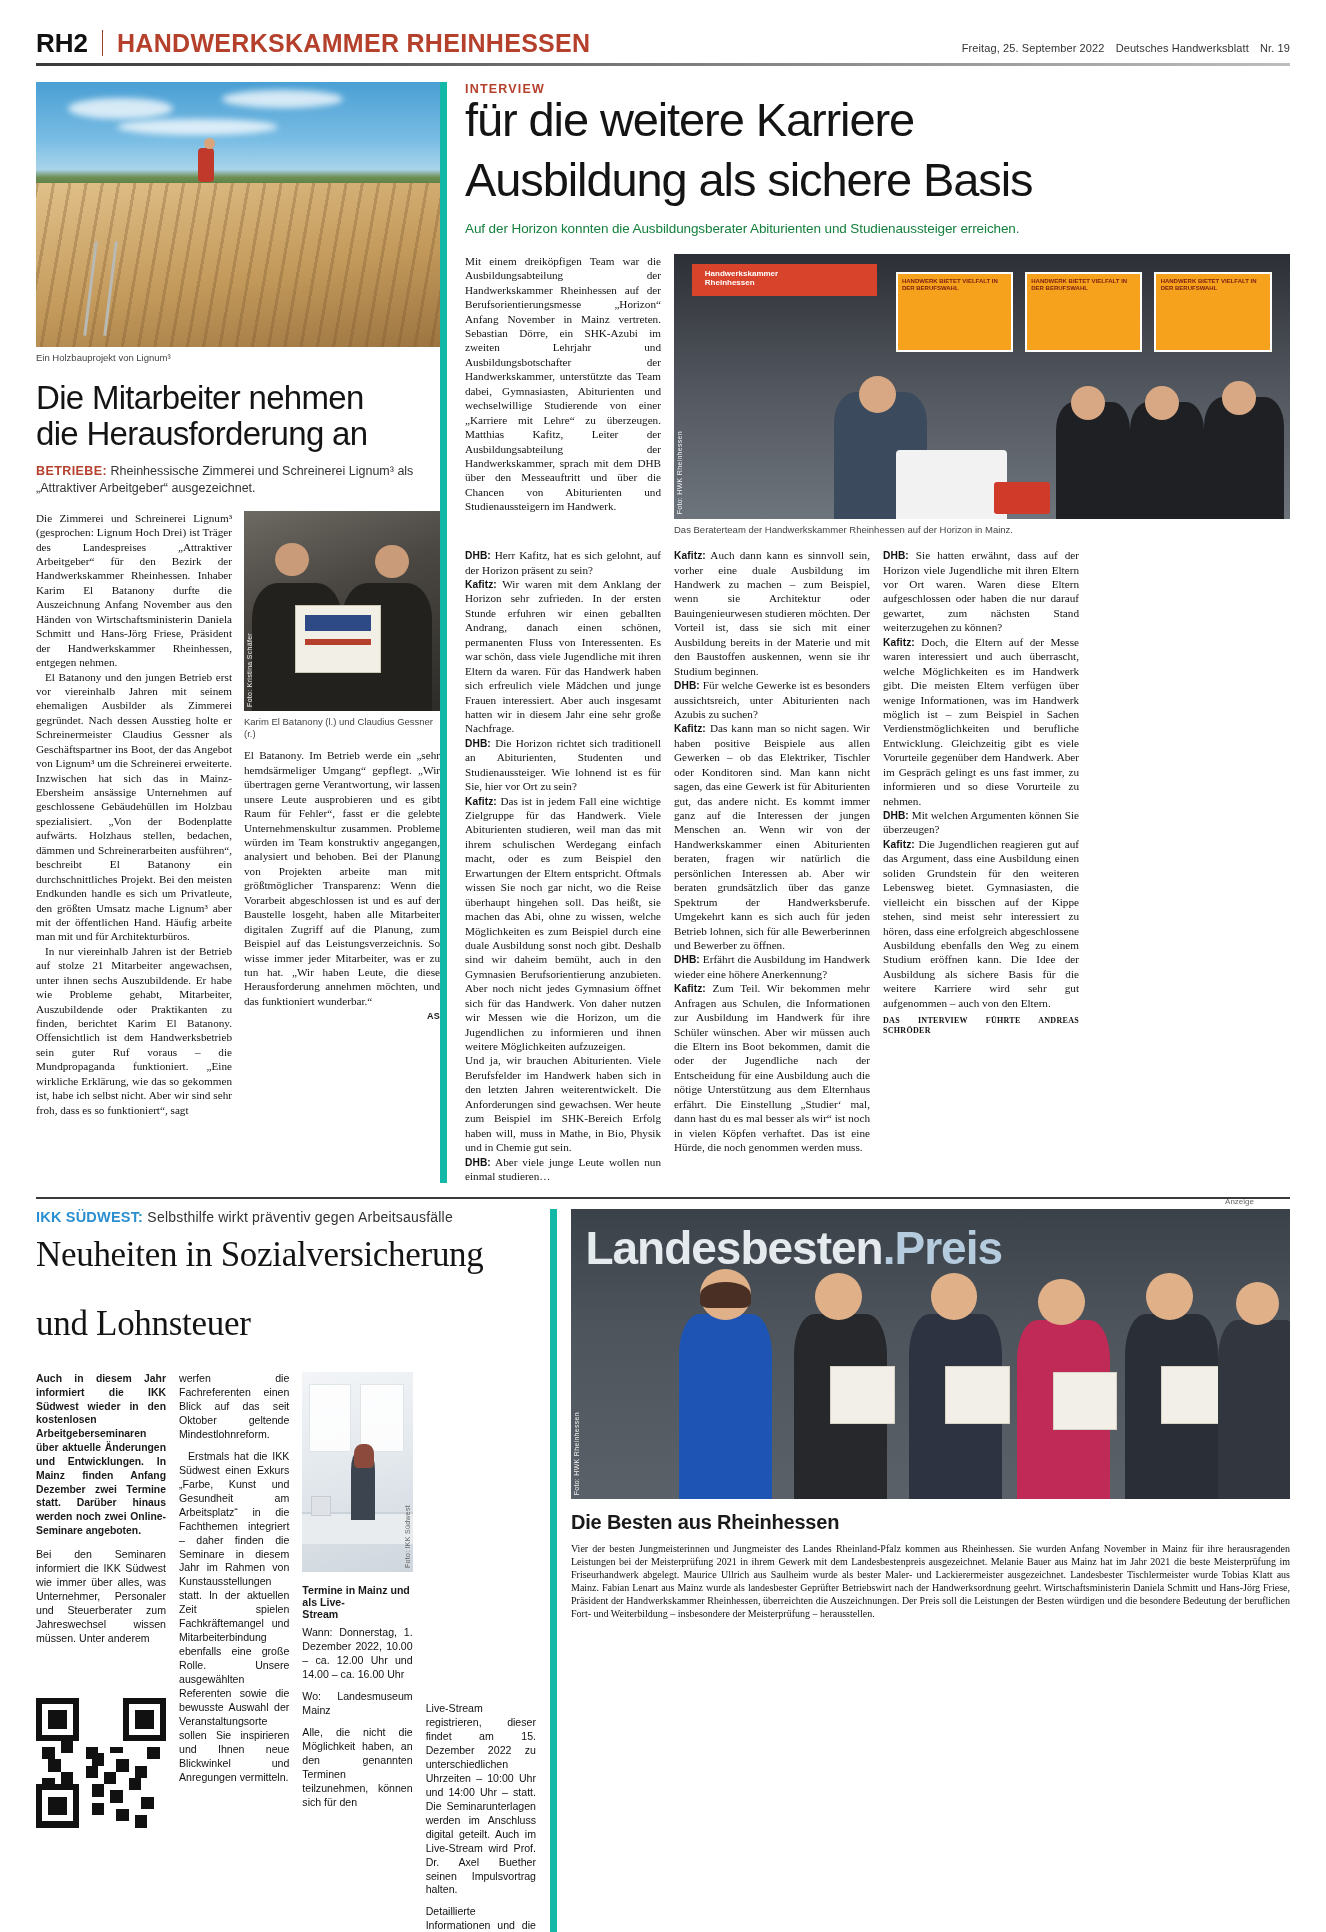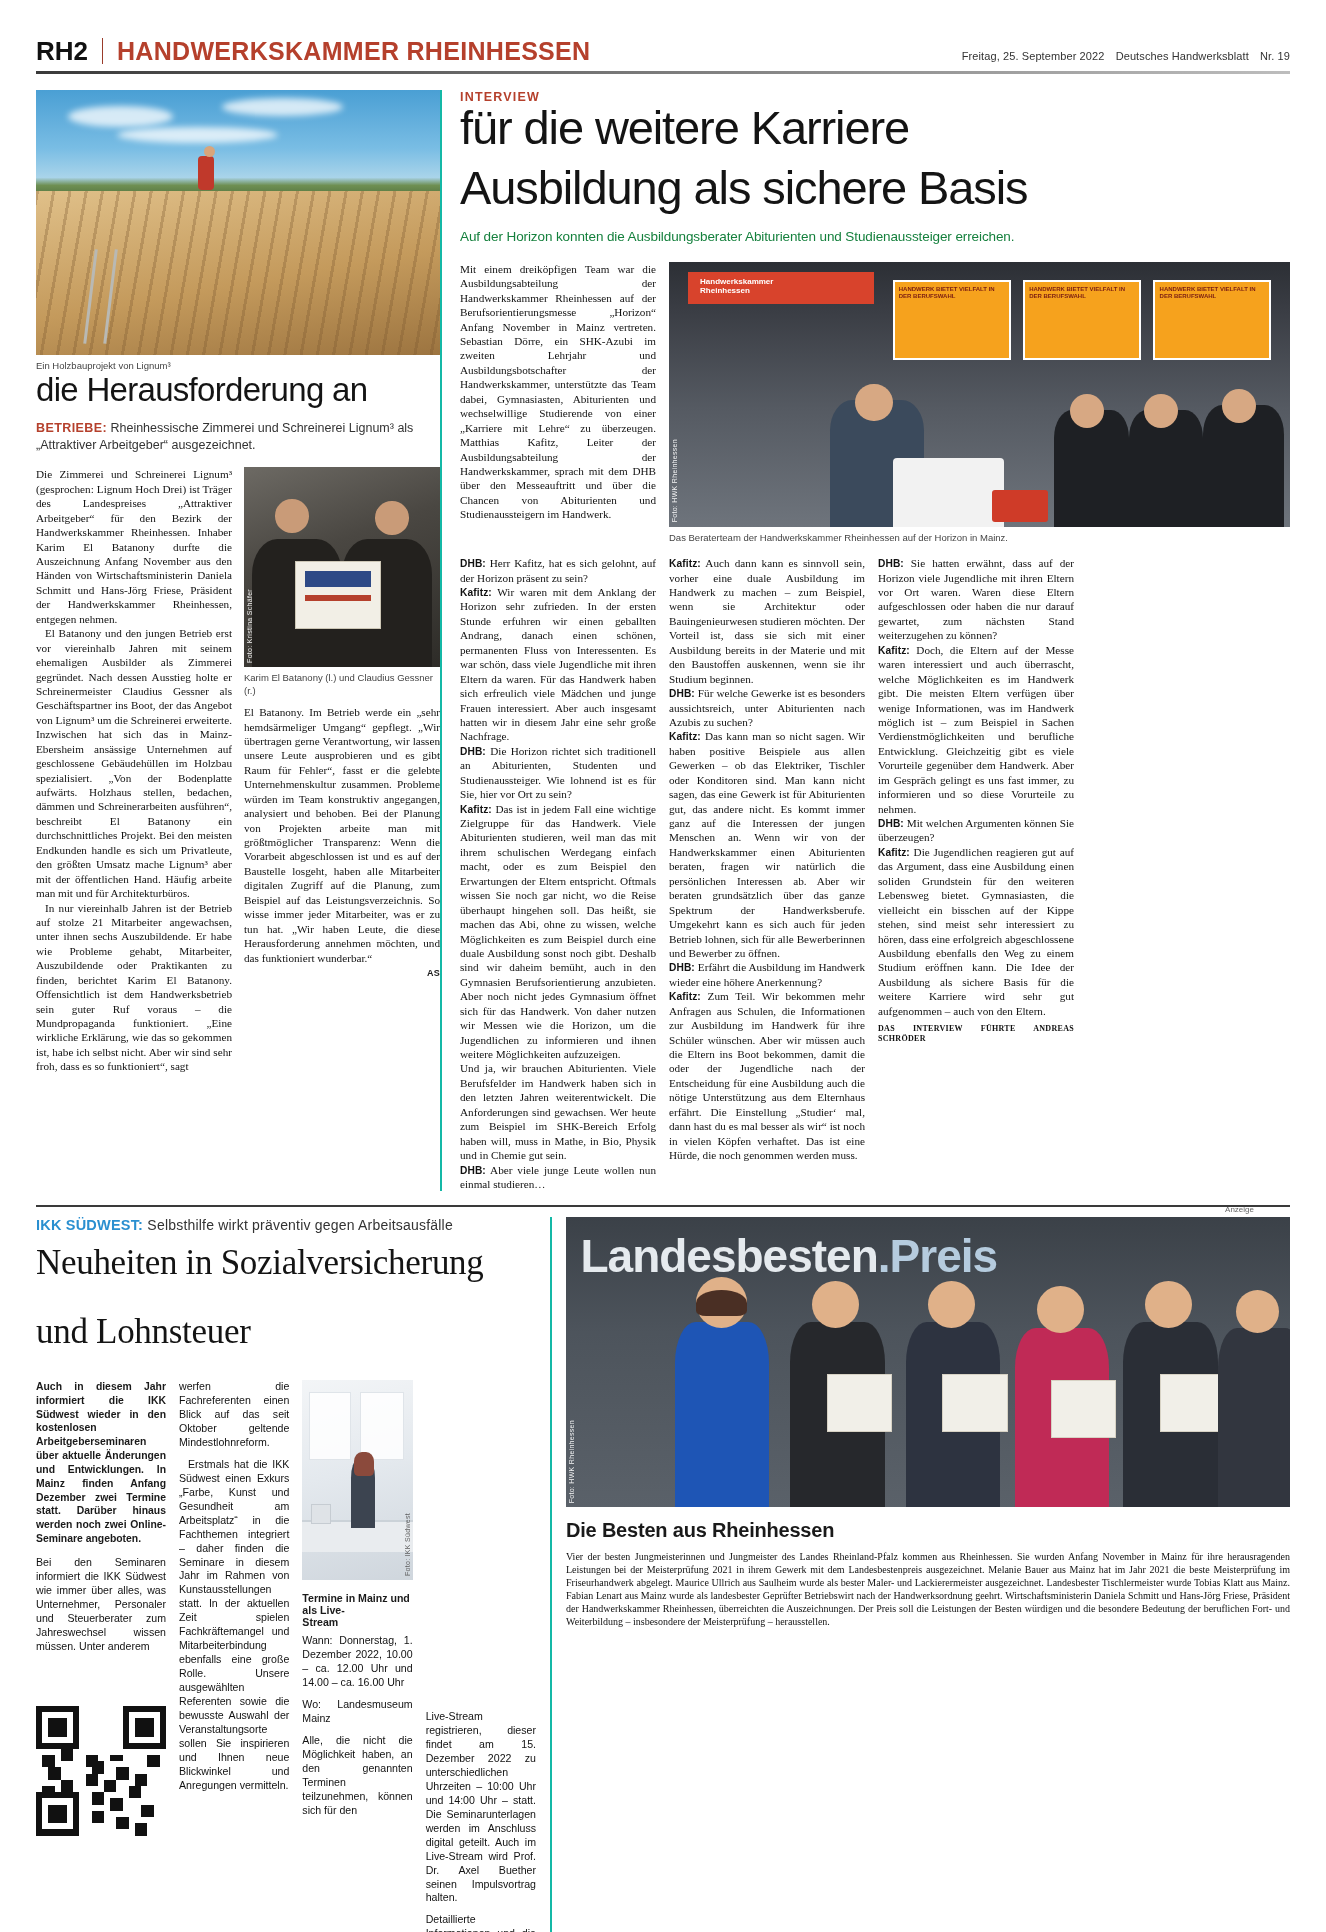--- a/index.html
+++ b/index.html
@@ -5,33 +5,33 @@
   * { box-sizing: border-box; }
   html, body { margin:0; padding:0; }
   body {
     width:1326px; height:1932px;
     background:#ffffff;
     font-family:"Liberation Sans", sans-serif;
     color:#1a1a1a;
     position:relative;
     overflow:hidden;
   }
-  .page { position:relative; width:1326px; height:1932px; padding:8px 36px; }
+  .page { position:relative; width:1326px; height:1932px; padding:0 36px; }
 
   
   .masthead { display:flex; align-items:flex-end; padding-top:30px; }
   .mast-rh { font-weight:bold; font-size:26px; letter-spacing:0px; color:#111; padding-right:14px; line-height:1; }
   .mast-rule { width:1px; background:#9a3b2a; align-self:stretch; margin-right:14px; }
   .mast-title { font-weight:bold; font-size:25px; color:#b5402c; letter-spacing:.3px; line-height:1; }
   .mast-right { margin-left:auto; font-size:11px; color:#333; letter-spacing:.1px; padding-bottom:2px; }
   .mast-right span { margin-left:8px; }
   .mast-bar { height:3px; background:linear-gradient(to right,#3a3a3a,#bdbdbd); margin-top:7px; }
 
   
-  .col-rule { border-left:2px solid #14b8a6; }
+  .col-rule { border-left:7px solid #14b8a6; }
   .kicker { font-size:12.5px; font-weight:bold; color:#b5402c; letter-spacing:1.2px; }
   .caption { font-size:9.5px; color:#444; line-height:1.3; font-family:"Liberation Sans", sans-serif; }
   .credit {
     position:absolute; font-size:7px; color:#ffffff; opacity:.92;
     writing-mode:vertical-rl; transform:rotate(180deg); letter-spacing:.3px;
   }
   .credit.dark { color:#555; }
 
   
   .photo { position:relative; overflow:hidden; }
@@ -145,20 +145,21 @@
         <div class="cloud" style="left:46%;top:3%;width:30%;height:7%;"></div>
         <div class="cloud" style="left:20%;top:14%;width:40%;height:6%;"></div>
         <div style="position:absolute;left:40%;top:25%;width:16px;height:34px;background:#c0392b;border-radius:4px;z-index:3;"></div>
         <div style="position:absolute;left:41.5%;top:21%;width:11px;height:11px;border-radius:50%;background:#d8a57c;z-index:3;"></div>
         <div style="position:absolute;left:13%;bottom:4%;width:3px;height:36%;background:#b9b9b4;z-index:4;transform:rotate(7deg);"></div>
         <div style="position:absolute;left:18%;bottom:4%;width:3px;height:36%;background:#b9b9b4;z-index:4;transform:rotate(7deg);"></div>
         <div class="credit" style="right:2px;bottom:4px;">Foto: Lignum³</div>
       </div>
       <div class="caption" style="margin-top:5px;">Ein Holzbauprojekt von Lignum³</div>
 
+      <h1 class="h-left">Die Mitarbeiter nehmen</h1>
       <h1 class="h-left" style="margin-top:0;">die Herausforderung an</h1>
 
       <p class="lead">
         <b>BETRIEBE:</b>
         <span>Rheinhessische Zimmerei und Schreinerei Lignum³ als „Attraktiver Arbeitgeber“ ausgezeichnet.</span>
       </p>
 
       <div style="display:flex;margin-top:14px;">
         <div style="width:196px;" class="body-serif">
           <p class="first">Die Zimmerei und Schreinerei Lignum³ (gesprochen: Lignum Hoch Drei) ist Träger des Landespreises „Attraktiver Arbeitgeber“ für den Bezirk der Handwerkskammer Rheinhessen. Inhaber Karim El Batanony durfte die Auszeichnung Anfang November aus den Händen von Wirtschaftsministerin Daniela Schmitt und Hans-Jörg Friese, Präsident der Handwerkskammer Rheinhessen, entgegen nehmen.</p>

